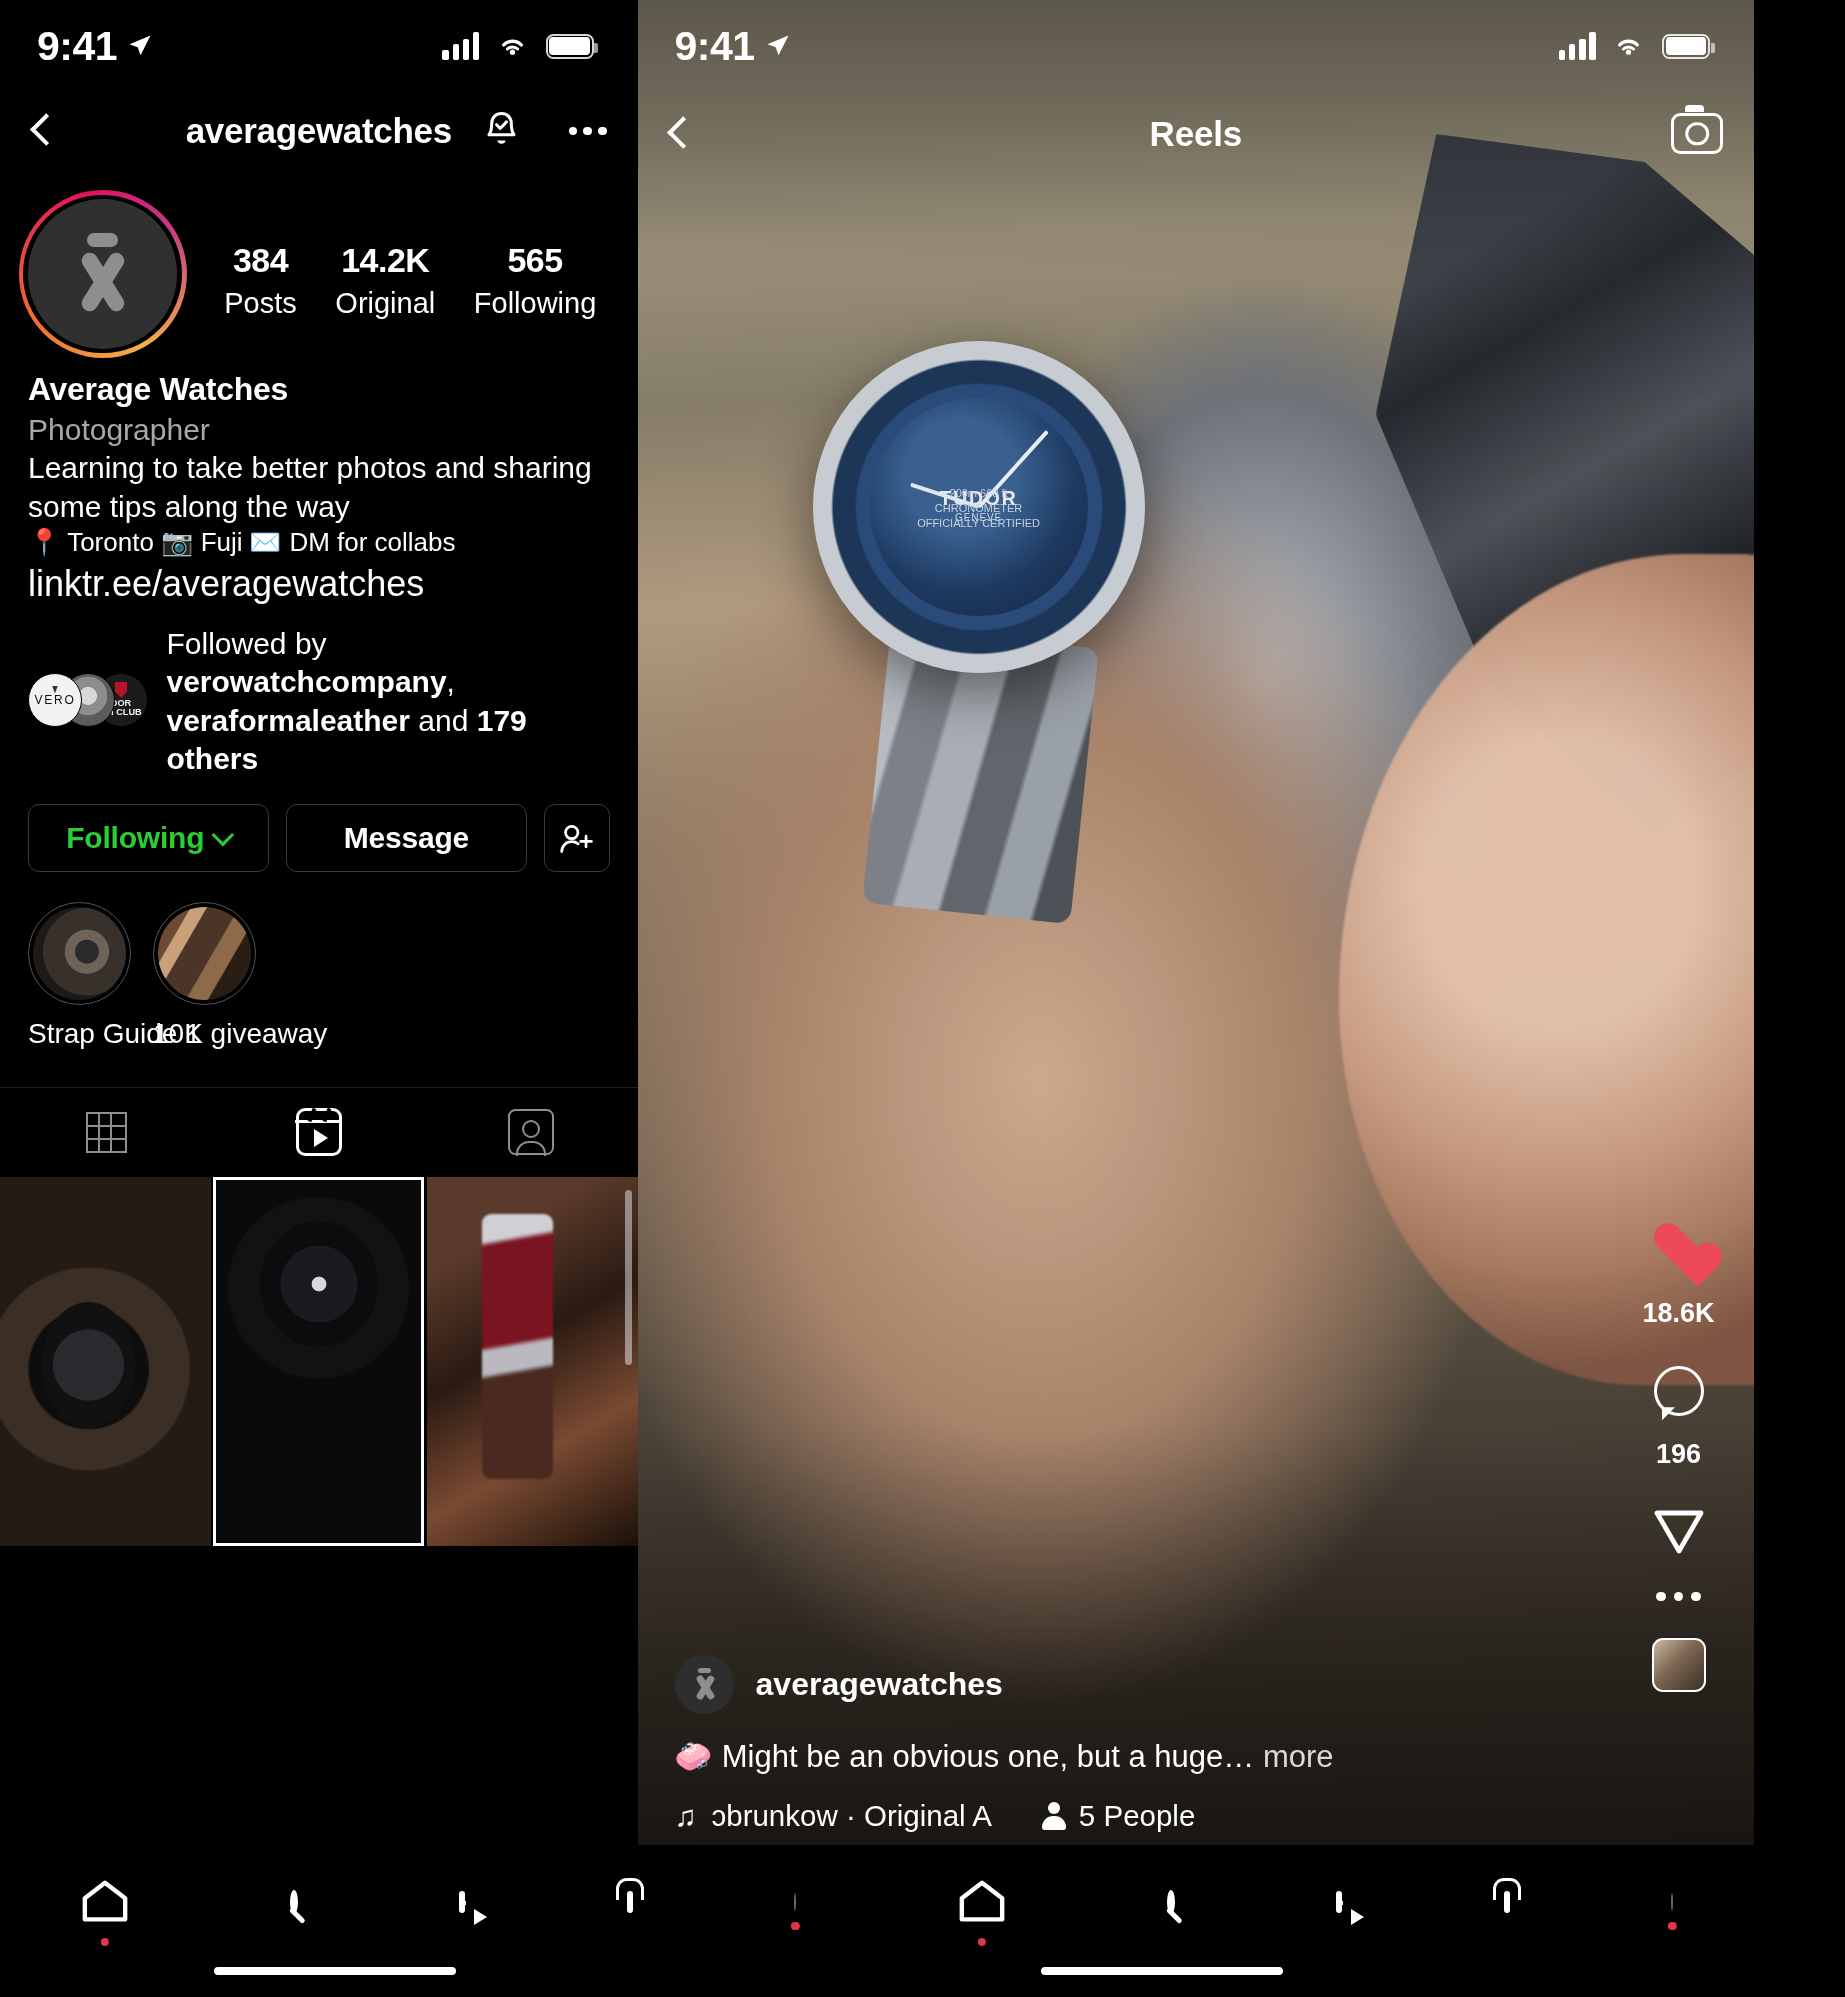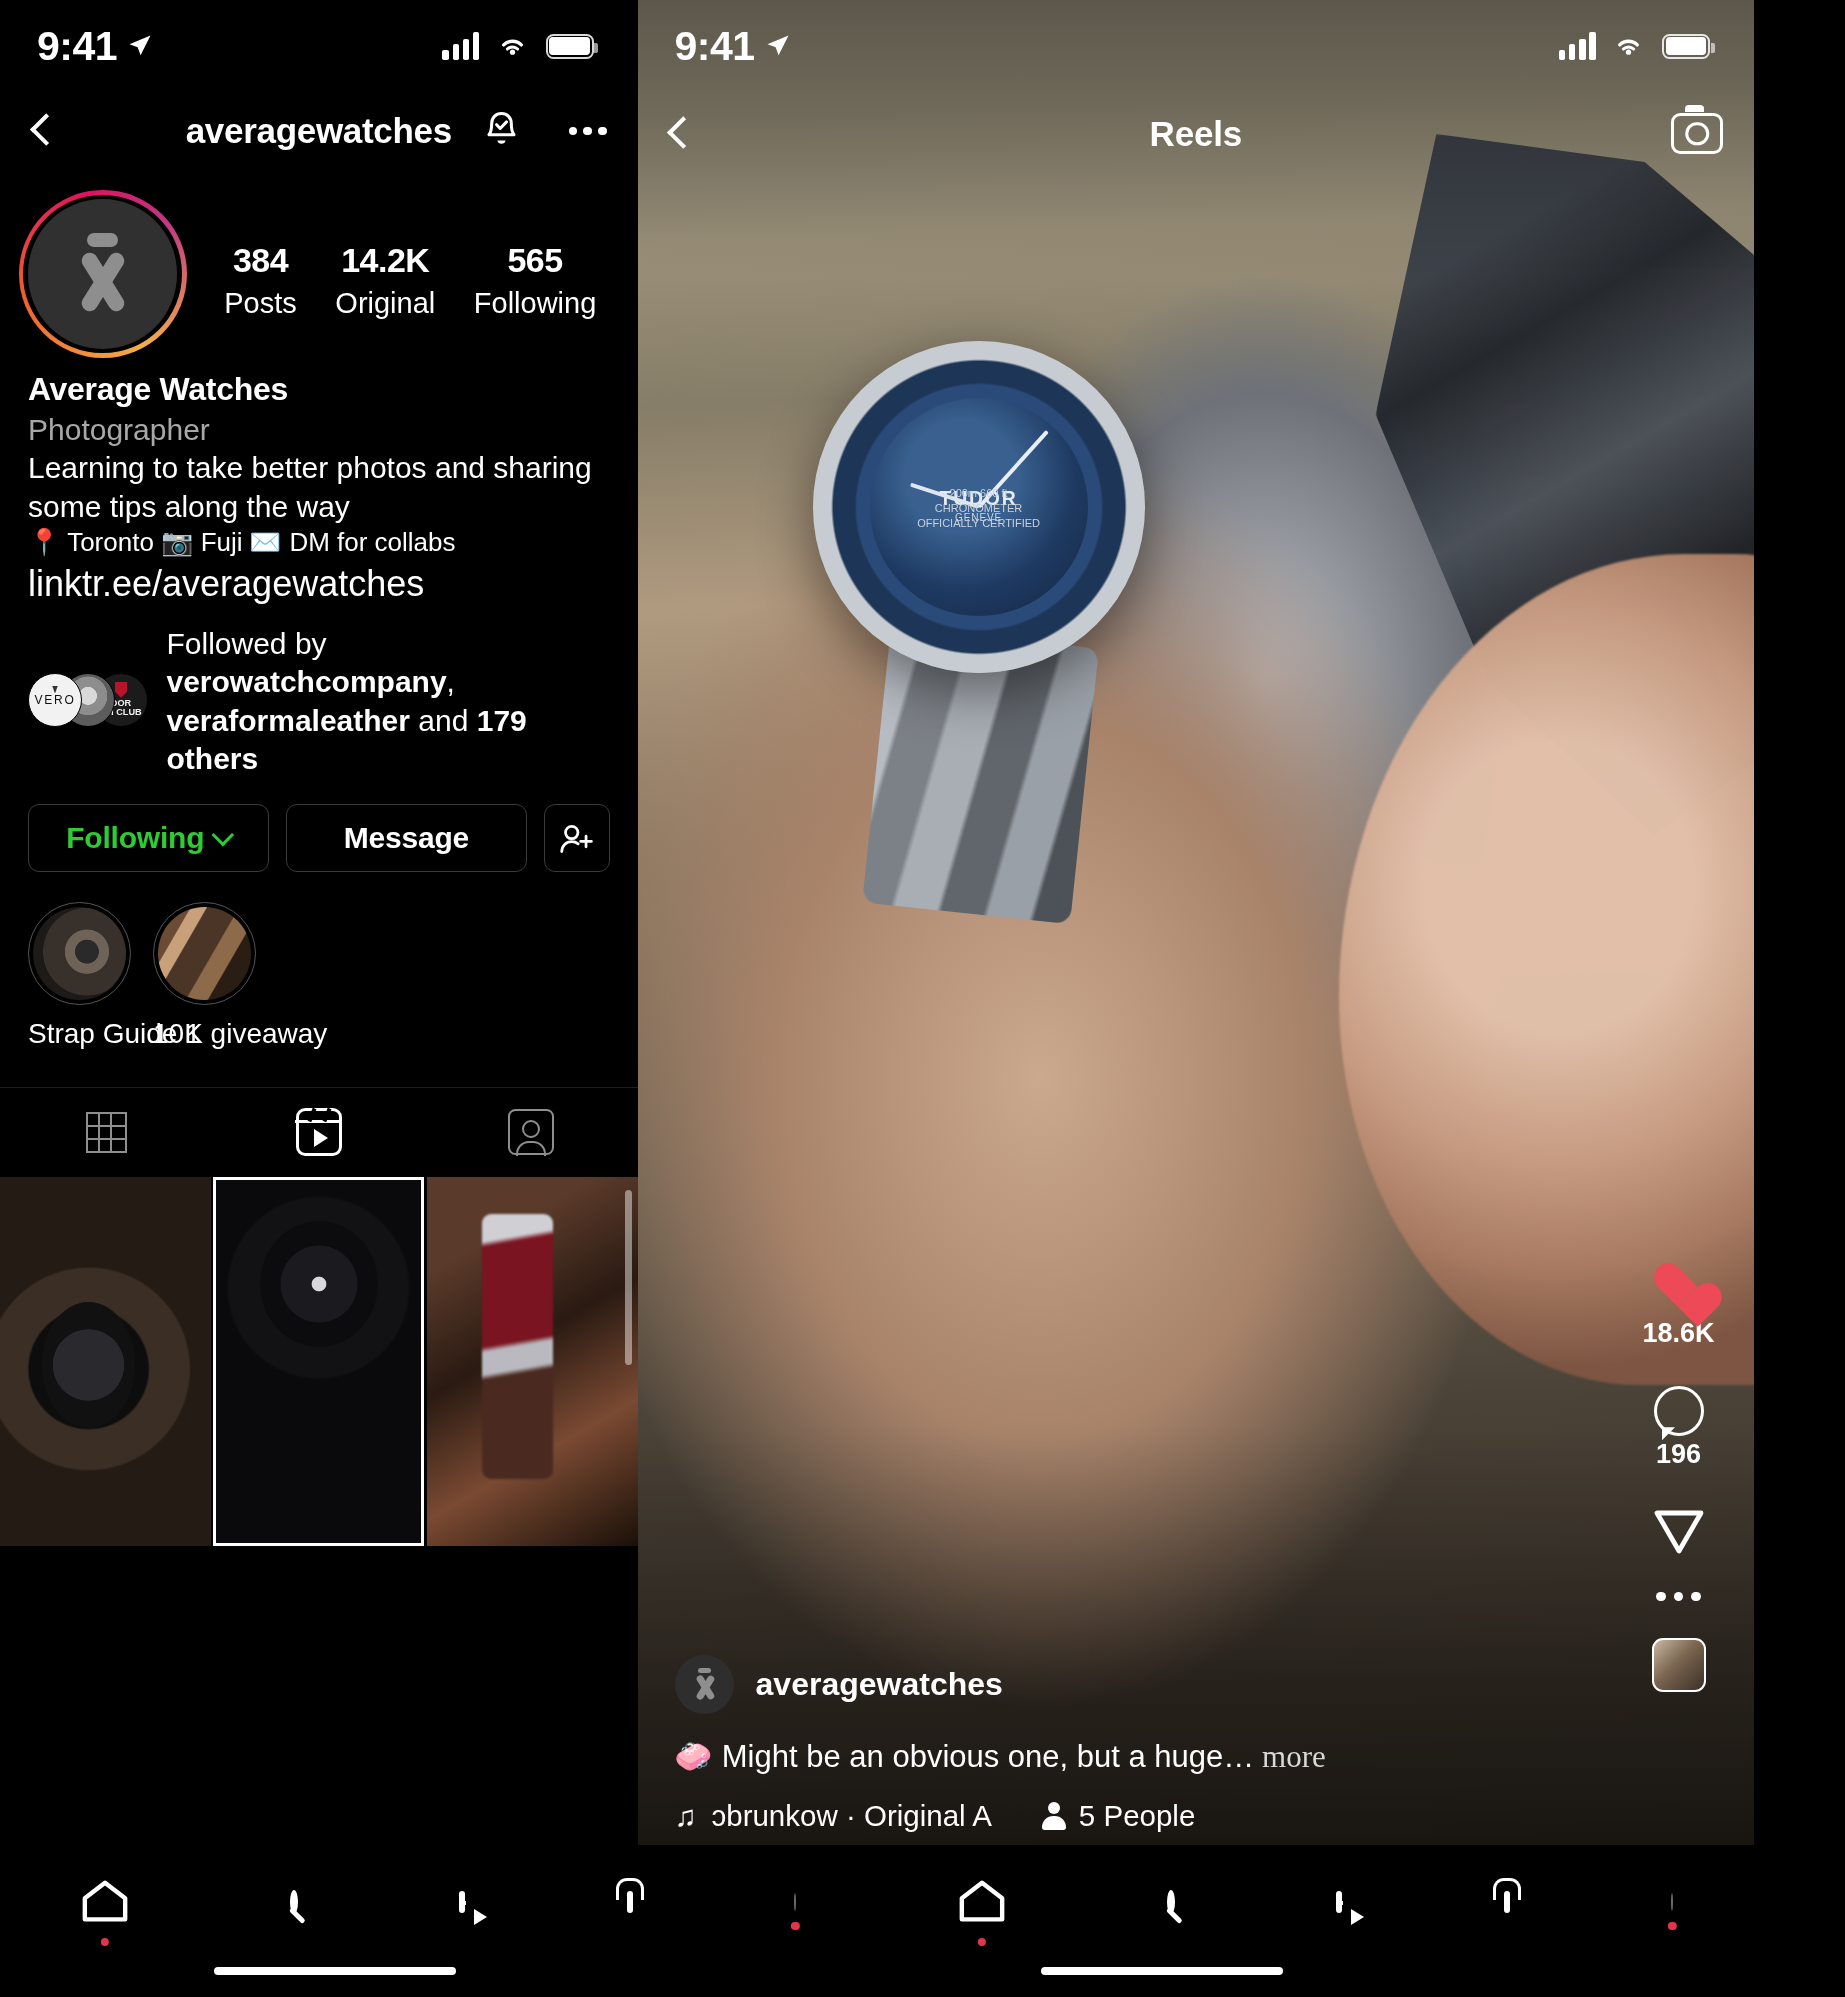--- a/index.html
+++ b/index.html
@@ -330,21 +330,21 @@
   .cam-icon::after{
     content:""; position:absolute; left:11px; top:-11px; width:18.5px; height:7.4px;
     background:#fff; border-radius:3.7px 3.7px 0 0;
   }
 
   
   .rail {
     position:absolute; right:20px; bottom:305px; width:111px;
     display:flex; flex-direction:column; align-items:center; gap:37px; z-index:30;
   }
-  .rail-item { display:flex; flex-direction:column; align-items:center; gap:3px; cursor:pointer; }
+  .rail-item { display:flex; flex-direction:column; align-items:center; gap:23px; cursor:pointer; }
   .rail-count { font-size:27px; font-weight:600; }
   .heart { width:54px; height:50px; position:relative; }
   .heart::before,.heart::after{
     content:""; position:absolute; top:0; width:28px; height:42px;
     background:#ed4956; border-radius:28px 28px 0 0;
   }
   .heart::before{ left:26px; transform:rotate(-45deg); transform-origin:0 100%; }
   .heart::after { left:26px; transform:rotate(45deg);  transform-origin:0 100%; }
   .bubble {
     width:50px; height:50px; border:3.7px solid #fff; border-radius:50%;
@@ -369,21 +369,21 @@
   .rc-head { display:flex; align-items:center; gap:22px; }
   .rc-avatar {
     width:59px; height:59px; border-radius:50%; background:#2e2e2e;
     display:flex; align-items:center; justify-content:center; flex:0 0 auto;
   }
   .rc-avatar .xlogo { width:31px; height:33px; }
   .rc-avatar .xlogo .bar{ width:13px;height:5.5px;left:9.2px;top:0;border-radius:3.7px;}
   .rc-avatar .xlogo .s1,.rc-avatar .xlogo .s2{ width:6.5px;height:27px;left:13px;top:6.5px;border-radius:3.7px;}
   .rc-user { font-size:32px; font-weight:700; }
   .rc-text { font-size:31px; margin-top:24px; line-height:1.2; }
-  .rc-text .more { color:#d9d9d9;font-family:Liberation Serif, serif; }
+  .rc-text .more { color:#d9d9d9; }
   .rc-bottom { display:flex; align-items:center; gap:50px; margin-top:24px; }
   .rc-audio { display:flex; align-items:center; gap:14.8px; font-size:29.5px; }
   .rc-people { display:flex; align-items:center; gap:13px; font-size:29.5px; }
   .note { font-size:29.5px; }
   .person-ic {
     width:24px; height:28px; position:relative;
   }
   .person-ic::before{
     content:""; position:absolute; left:50%; top:0; transform:translateX(-50%);
     width:12px;height:12px;background:#fff;border-radius:50%;

